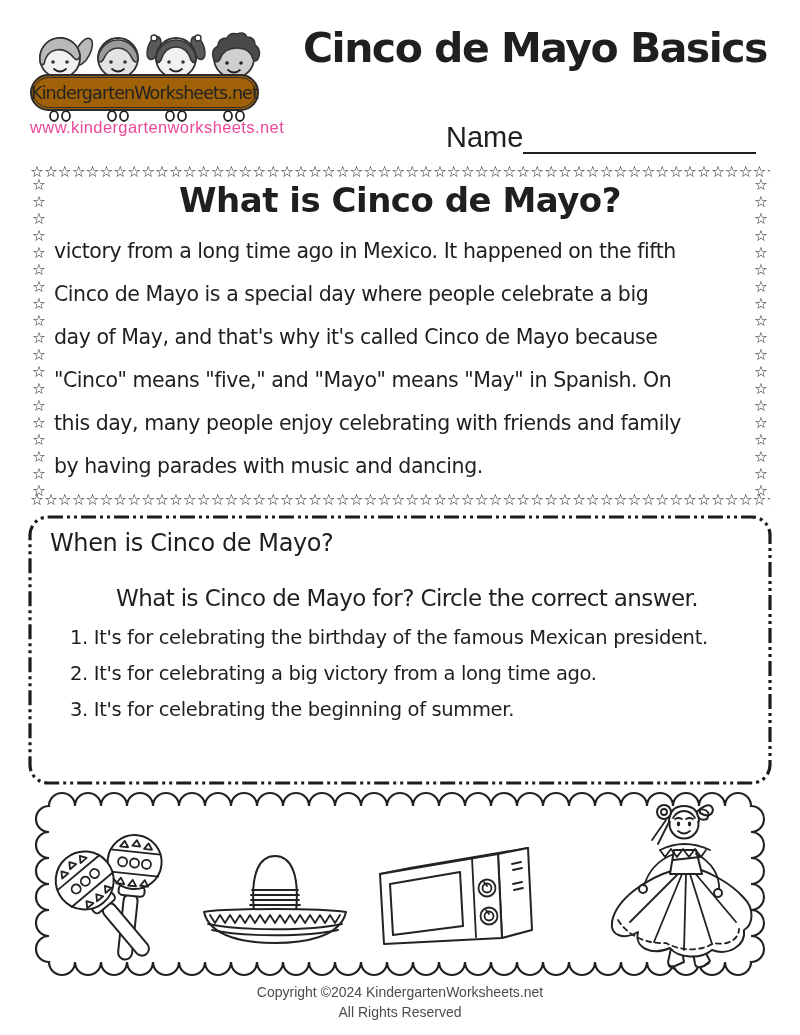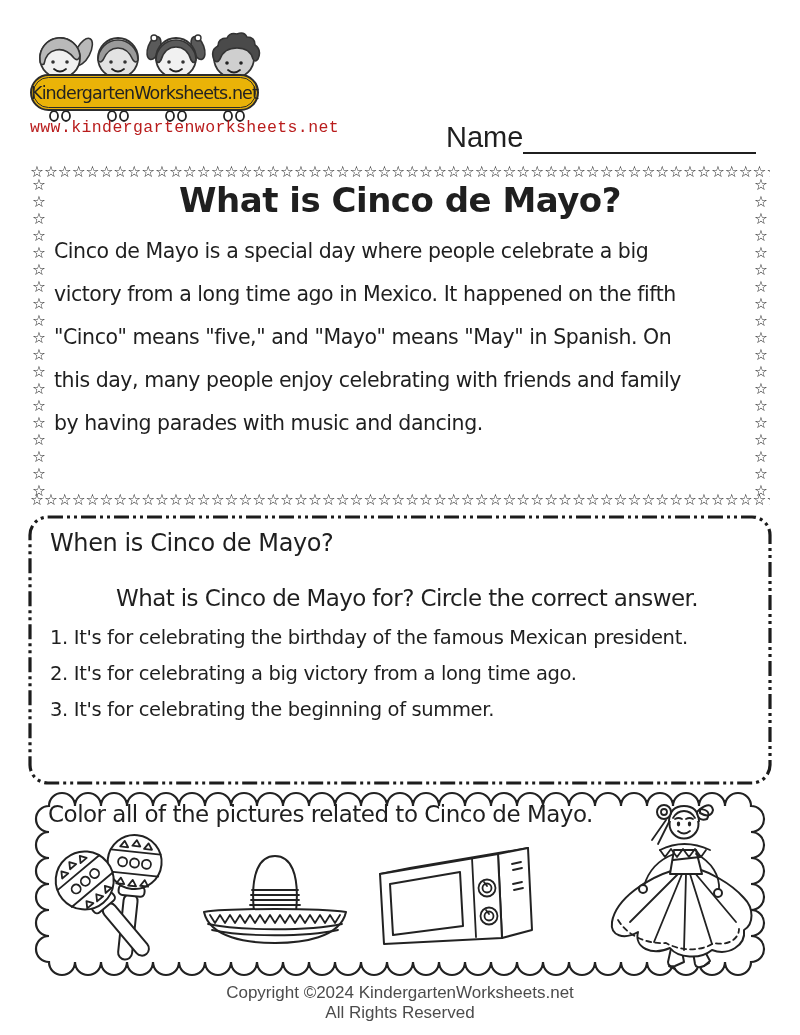--- a/index.html
+++ b/index.html
@@ -8,33 +8,33 @@
     position:relative; width:800px; height:1035px; margin:0 auto;
     background:#fff; overflow:hidden;
     font-family:"DejaVu Sans", sans-serif; color:#1f1f1f;
   }
 
   
   .logo-wrap { position:absolute; left:28px; top:20px; width:235px; height:112px; }
   .logo-kids { position:absolute; left:0; top:0; }
   .logo-banner {
     position:absolute; left:2px; top:54px; width:229px; height:37px;
-    background:#eab308; border:2.5px solid #2c2c2c; border-radius:20px;
+    background:#a16207; border:2.5px solid #2c2c2c; border-radius:20px;
     display:flex; align-items:center; justify-content:center;
     font-size:17.5px; letter-spacing:-0.9px; white-space:nowrap; color:#222;
   }
   .logo-banner::after {
     content:""; position:absolute; inset:1px; border:1.3px solid #2c2c2c;
     border-radius:16px; pointer-events:none;
   }
   .logo-kg { font-weight:400; }
   .logo-ws { font-weight:400; }
   .site-url { position:absolute; left:30px; top:118px; font-size:16.5px;
-    color:#b91c1c; letter-spacing:0.4px;
-    font-family:Liberation Mono, monospace; }
+    color:#ec4899; letter-spacing:0.4px;
+    font-family:Liberation Sans, sans-serif; }
 
   .page-title {
     position:absolute; top:26px; left:295px; width:480px; text-align:center;
     font-size:41px; font-weight:700; letter-spacing:-1.5px; line-height:1.1;
   }
   .name-row {
     position:absolute; top:120px; left:446px; right:44px;
     display:flex; align-items:flex-end;
     font-size:29px; font-family:"Liberation Sans", sans-serif;
   }
@@ -68,36 +68,36 @@
   .questions-box { position:absolute; left:28px; top:515px; width:744px; height:270px; }
   .qborder { position:absolute; inset:0; }
   .qcontent { position:absolute; left:22px; right:8px; top:13px; }
   .q1 { font-size:24px; letter-spacing:-0.4px; line-height:30px; }
   .fill-row { margin:28px 0 0 72px; display:flex; align-items:flex-end; font-size:24px; letter-spacing:-0.4px; }
   .fill-prefix { line-height:30px; }
   .blank { width:302px; height:28px; margin-left:10px; border-bottom:2.2px solid #1f1f1f; }
   .fill-suffix { margin-left:11px; line-height:30px; }
   .q2 { margin-top:25px; font-size:23px; letter-spacing:-0.6px; line-height:30px; white-space:nowrap;text-align:center; }
   .options { margin-top:7px; font-size:19.5px; letter-spacing:-0.35px; }
-  .option { height:36px; line-height:36px; white-space:nowrap; }
+  .option { height:36px; line-height:36px; white-space:nowrap;margin-left:20px; }
 
   
   .coloring-box { position:absolute; left:28px; top:790px; width:744px; height:188px; }
   .scallop-frame { position:absolute; inset:0; }
   .instruction { position:absolute; left:20px; top:11px; font-size:23px; letter-spacing:-0.5px; white-space:nowrap; }
   .pic { position:absolute; }
   .pic-maracas   { left:18px;  top:38px; }
   .pic-sombrero  { left:172px; top:60px; }
   .pic-microwave { left:346px; top:42px; }
   .pic-dancer    { left:568px; top:4px; }
 
   
   .footer {
     position:absolute; left:0; right:0; top:983px; text-align:center;
-    color:#4c4c4c; font-size:17px; line-height:19.5px;
+    color:#4c4c4c; font-size:14px; line-height:19.5px;
     font-family:"Liberation Sans", sans-serif;
   }
 
   svg .ink { stroke:#222; stroke-width:2; fill:#fff; stroke-linejoin:round; stroke-linecap:round; }
   svg .inkline { stroke:#222; stroke-width:1.8; fill:none; stroke-linejoin:round; stroke-linecap:round; }
 </style>
 </head>
 <body>
 
 <div class="page">
@@ -157,35 +157,37 @@
         <path d="M200,50 Q206,55 212,50" class="inkline"></path>
       </g>
     </svg>
     <div class="logo-banner">
       <span class="logo-kg">Kindergarten</span>
         <span class="logo-ws">Worksheets.net</span>
     </div>
   </div>
   <div class="site-url">www.kindergartenworksheets.net</div>
 
+  <h1 class="page-title">Cinco de Mayo Basics</h1>
 
   <div class="name-row">
     <span class="name-label">Name</span>
     <span class="name-line"></span>
   </div>
 
   <section class="reading-box">
     <div class="stars stars-h stars-top">☆☆☆☆☆☆☆☆☆☆☆☆☆☆☆☆☆☆☆☆☆☆☆☆☆☆☆☆☆☆☆☆☆☆☆☆☆☆☆☆☆☆☆☆☆☆☆☆☆☆☆☆☆☆☆☆☆☆☆☆</div>
     <div class="stars stars-h stars-bottom">☆☆☆☆☆☆☆☆☆☆☆☆☆☆☆☆☆☆☆☆☆☆☆☆☆☆☆☆☆☆☆☆☆☆☆☆☆☆☆☆☆☆☆☆☆☆☆☆☆☆☆☆☆☆☆☆☆☆☆☆</div>
     <div class="stars stars-v stars-left">☆☆☆☆☆☆☆☆☆☆☆☆☆☆☆☆☆☆☆☆☆☆☆☆☆☆</div>
     <div class="stars stars-v stars-right">☆☆☆☆☆☆☆☆☆☆☆☆☆☆☆☆☆☆☆☆☆☆☆☆☆☆</div>
     <h2 class="reading-heading">What is Cinco de Mayo?</h2>
     <div class="passage">
+      <div class="pline">victory from a long time ago in Mexico. It happened on the fifth</div>
       <div class="pline">Cinco de Mayo is a special day where people celebrate a big</div>
-      <div class="pline">victory from a long time ago in Mexico. It happened on the fifth</div>
+      <div class="pline">day of May, and that's why it's called Cinco de Mayo because</div>
       <div class="pline">"Cinco" means "five," and "Mayo" means "May" in Spanish. On</div>
       <div class="pline">this day, many people enjoy celebrating with friends and family</div>
       <div class="pline">by having parades with music and dancing.</div>
     </div>
   </section>
 
   <section class="questions-box">
     <svg class="qborder" width="744" height="270" viewBox="0 0 744 270">
       <rect x="2" y="2" width="740" height="266" rx="18" fill="none" stroke="#1c1c1c" stroke-width="3.2" stroke-dasharray="15 4 3 4 3 4"></rect>
     </svg>
@@ -197,21 +199,20 @@
         <div class="option">2. It's for celebrating a big victory from a long time ago.</div>
         <div class="option">3. It's for celebrating the beginning of summer.</div>
       </div>
     </div>
   </section>
 
   <section class="coloring-box">
     <svg class="scallop-frame" width="744" height="188" viewBox="0 0 744 188">
       <path fill="none" stroke="#222" stroke-width="2.2" stroke-linecap="round" d="M 21 16 a13,13 0 0 1 26,0 a13,13 0 0 1 26,0 a13,13 0 0 1 26,0 a13,13 0 0 1 26,0 a13,13 0 0 1 26,0 a13,13 0 0 1 26,0 a13,13 0 0 1 26,0 a13,13 0 0 1 26,0 a13,13 0 0 1 26,0 a13,13 0 0 1 26,0 a13,13 0 0 1 26,0 a13,13 0 0 1 26,0 a13,13 0 0 1 26,0 a13,13 0 0 1 26,0 a13,13 0 0 1 26,0 a13,13 0 0 1 26,0 a13,13 0 0 1 26,0 a13,13 0 0 1 26,0 a13,13 0 0 1 26,0 a13,13 0 0 1 26,0 a13,13 0 0 1 26,0 a13,13 0 0 1 26,0 a13,13 0 0 1 26,0 a13,13 0 0 1 26,0 a13,13 0 0 1 26,0 a13,13 0 0 1 26,0 a13,13 0 0 1 26,0 a13,13 0 0 1 0,26 a13,13 0 0 1 0,26 a13,13 0 0 1 0,26 a13,13 0 0 1 0,26 a13,13 0 0 1 0,26 a13,13 0 0 1 0,26 a13,13 0 0 1 -26,0 a13,13 0 0 1 -26,0 a13,13 0 0 1 -26,0 a13,13 0 0 1 -26,0 a13,13 0 0 1 -26,0 a13,13 0 0 1 -26,0 a13,13 0 0 1 -26,0 a13,13 0 0 1 -26,0 a13,13 0 0 1 -26,0 a13,13 0 0 1 -26,0 a13,13 0 0 1 -26,0 a13,13 0 0 1 -26,0 a13,13 0 0 1 -26,0 a13,13 0 0 1 -26,0 a13,13 0 0 1 -26,0 a13,13 0 0 1 -26,0 a13,13 0 0 1 -26,0 a13,13 0 0 1 -26,0 a13,13 0 0 1 -26,0 a13,13 0 0 1 -26,0 a13,13 0 0 1 -26,0 a13,13 0 0 1 -26,0 a13,13 0 0 1 -26,0 a13,13 0 0 1 -26,0 a13,13 0 0 1 -26,0 a13,13 0 0 1 -26,0 a13,13 0 0 1 -26,0 a13,13 0 0 1 0,-26 a13,13 0 0 1 0,-26 a13,13 0 0 1 0,-26 a13,13 0 0 1 0,-26 a13,13 0 0 1 0,-26 a13,13 0 0 1 0,-26 Z"></path>
     </svg>
-    <div class="instruction">Color all of the pictures related to Cinco de Mayo.</div>
 
     <svg class="pic pic-maracas" width="138" height="140" viewBox="0 0 138 140">
 
       <g transform="rotate(6 88 40)">
         <rect x="81" y="66" width="14" height="66" rx="7" class="ink"></rect>
         <rect x="75" y="58" width="26" height="10" rx="4" class="ink"></rect>
         <circle cx="88" cy="34" r="27" class="ink"></circle>
         <path d="M63,24 H113 M63,46 H113" class="inkline"></path>
         <g class="inkline">
           <circle cx="76" cy="35" r="4.5"></circle>

